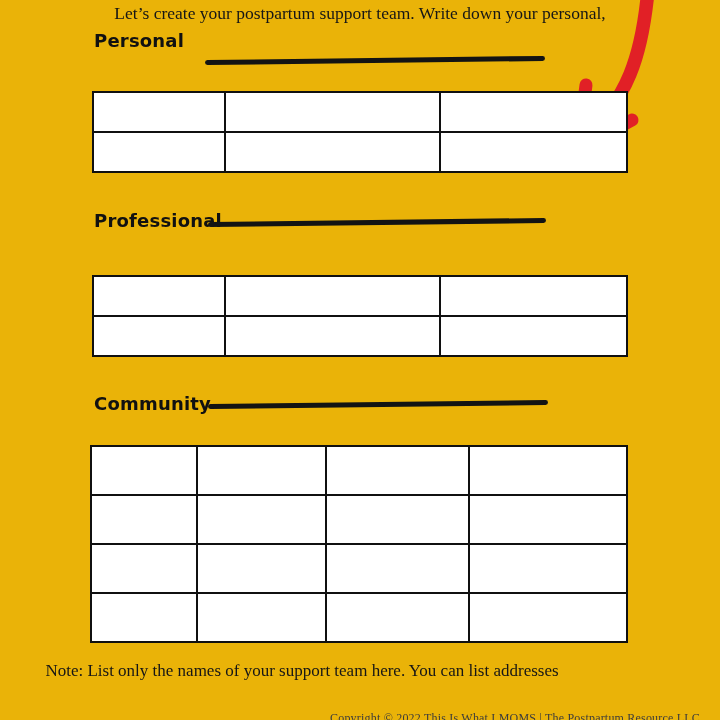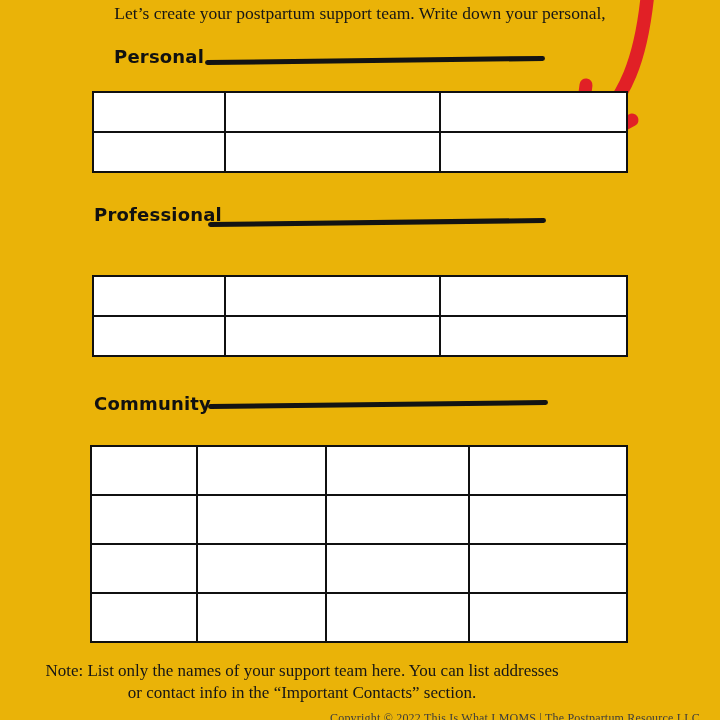--- a/index.html
+++ b/index.html
@@ -55,22 +55,22 @@
   table.t3 td:nth-child(2) { width: 40.5%; }
   table.t3 td:nth-child(3) { width: 35.0%; }
   table.t4 { width: 538px; height: 198px; }
   table.t4 td:nth-child(1) { width: 19.7%; }
   table.t4 td:nth-child(2) { width: 24.0%; }
   table.t4 td:nth-child(3) { width: 26.6%; }
   table.t4 td:nth-child(4) { width: 29.7%; }
   #personal-table      { left: 92px; top: 91px; }
   #professional-table  { left: 92px; top: 275px; }
   #community-table     { left: 90px; top: 445px; }
-  #personal-heading     { left: 94px;  top: 46px; margin-left: 20px; }
-  #professional-heading { left: 94px;  top: 204px; text-align: center; }
+  #personal-heading     { left: 94px;  top: 30px; }
+  #professional-heading { left: 94px;  top: 210px; text-align: center; }
   #community-heading    { left: 94px;  top: 393px; }
   #personal-rule     { left: 205px; top: 58px;  width: 340px; }
   #professional-rule { left: 208px; top: 220px; width: 338px; }
   #community-rule    { left: 208px; top: 402px; width: 340px; }
   .note {
     position: absolute;
     top: 660px;
     left: 0;
     width: 604px;
     text-align: center;
@@ -174,18 +174,17 @@
           <td></td>
           <td></td>
           <td></td>
           <td></td>
         </tr>
       </tbody>
   </table>
 
   <div class="note">
     <div>Note: List only the names of your support team here. You can list addresses</div>
-    <div>or contact info in the “Important Contacts” section.</div>
   </div>
 
   <div class="copyright">Copyright © 2022 This Is What I MOMS | The Postpartum Resource LLC</div>
 
 </div>
 
 </body></html>

